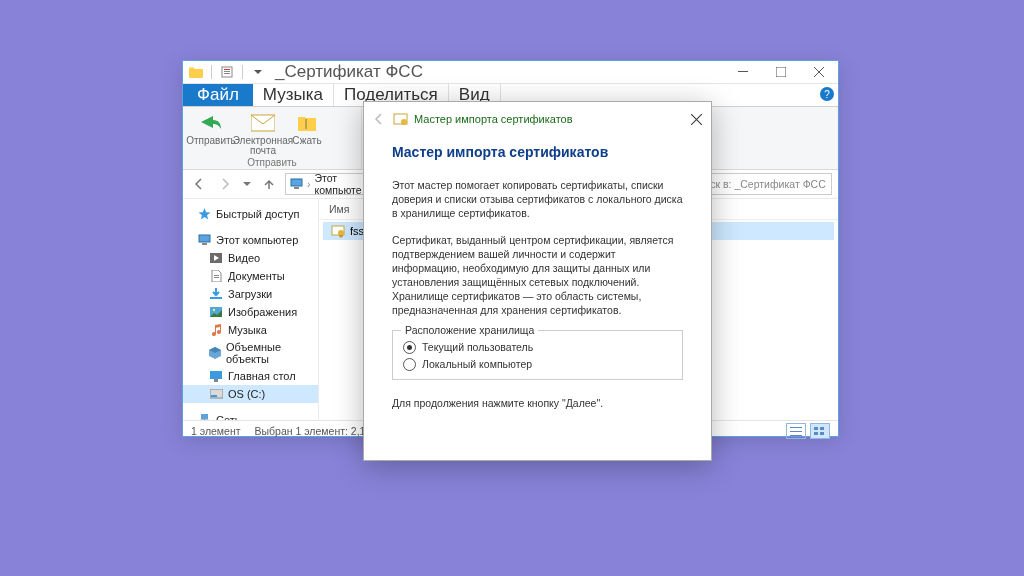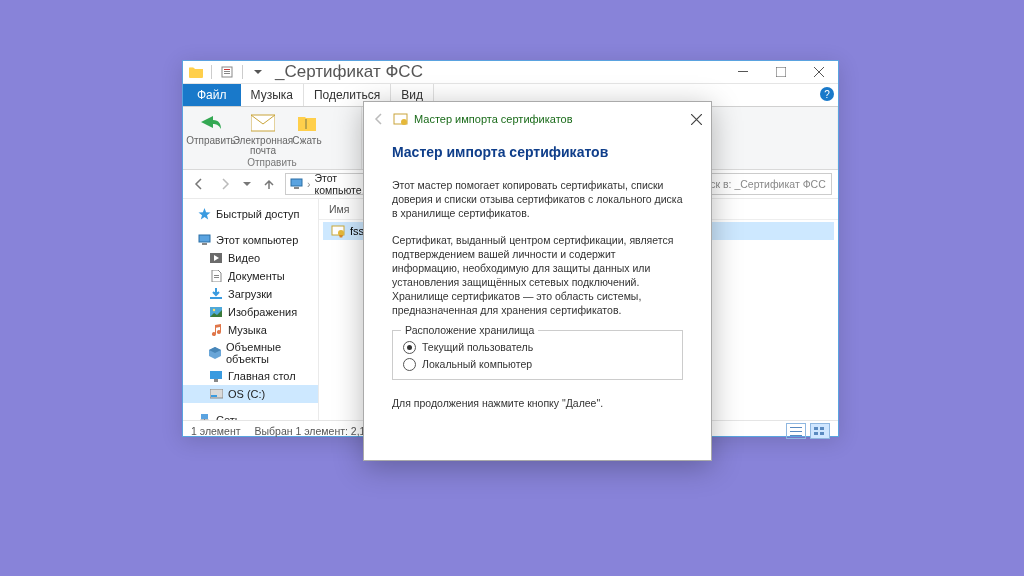--- a/index.html
+++ b/index.html
@@ -9,21 +9,21 @@
 .explorer{position:absolute;left:182px;top:60px;width:655px;height:375px;background:#fff;border:1px solid #5aa3e0;box-shadow:0 4px 20px rgba(0,0,0,.15)}
 .titlebar{height:22px;display:flex;align-items:center;background:#fff;border-bottom:1px solid #e5e5e5}
 .title-icons{display:flex;align-items:center;gap:4px;padding:0 6px}
 .tb-ico{width:14px;height:14px;display:inline-flex;align-items:center;justify-content:center}
 .title-text{font-size:17px;color:#555;margin-left:4px}
 .title-sep{width:1px;height:14px;background:#ccc;margin:0 4px}
 .win-ctrl{margin-left:auto;display:flex}
 .win-btn{width:38px;height:22px;display:flex;align-items:center;justify-content:center;color:#555}
 
 .tabs{height:22px;display:flex;align-items:stretch;background:#fff;border-bottom:1px solid #d0d0d0;position:relative}
-.tab{padding:0 10px;display:flex;align-items:center;font-size:12px;color:#333;border-right:1px solid #e0e0e0}
+.tab{padding:0 10px;display:flex;align-items:center;font-size:17px;color:#333;border-right:1px solid #e0e0e0}
 .tab.file{background:#1979ca;color:#fff;border:none;padding:0 14px}
 .help-badge{position:absolute;right:4px;top:3px;width:14px;height:14px;border-radius:50%;background:#1979ca;color:#fff;font-size:10px;display:flex;align-items:center;justify-content:center}
 
 .ribbon{height:62px;background:#f5f6f7;border-bottom:1px solid #d9d9d9;display:flex}
 .rib-grp{border-right:1px solid #e3e3e3;padding:2px 4px 0 4px;display:flex;flex-direction:column}
 .rib-big-row{display:flex;gap:4px}
 .rib-big{width:48px;display:flex;flex-direction:column;align-items:center;padding-top:2px;color:#666}
 .rib-big .ico{width:28px;height:24px;display:flex;align-items:center;justify-content:center}
 .rib-big .lbl{font-size:10px;text-align:center;line-height:10px;margin-top:1px}
 .rib-grp-label{font-size:10px;color:#777;text-align:center;margin-top:auto;padding-bottom:1px}

